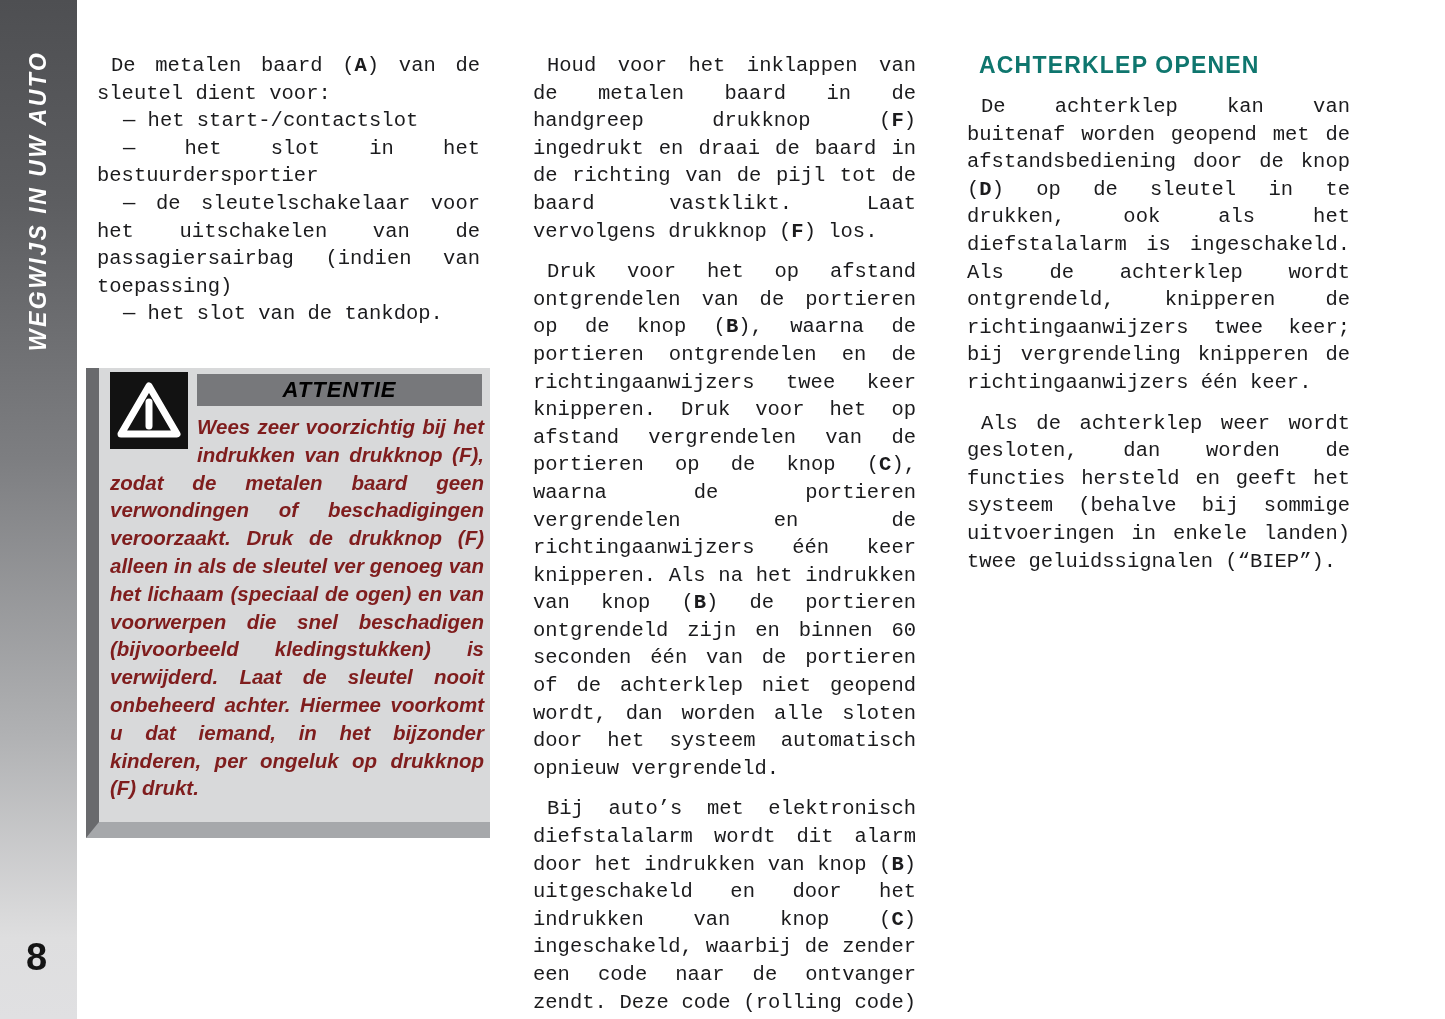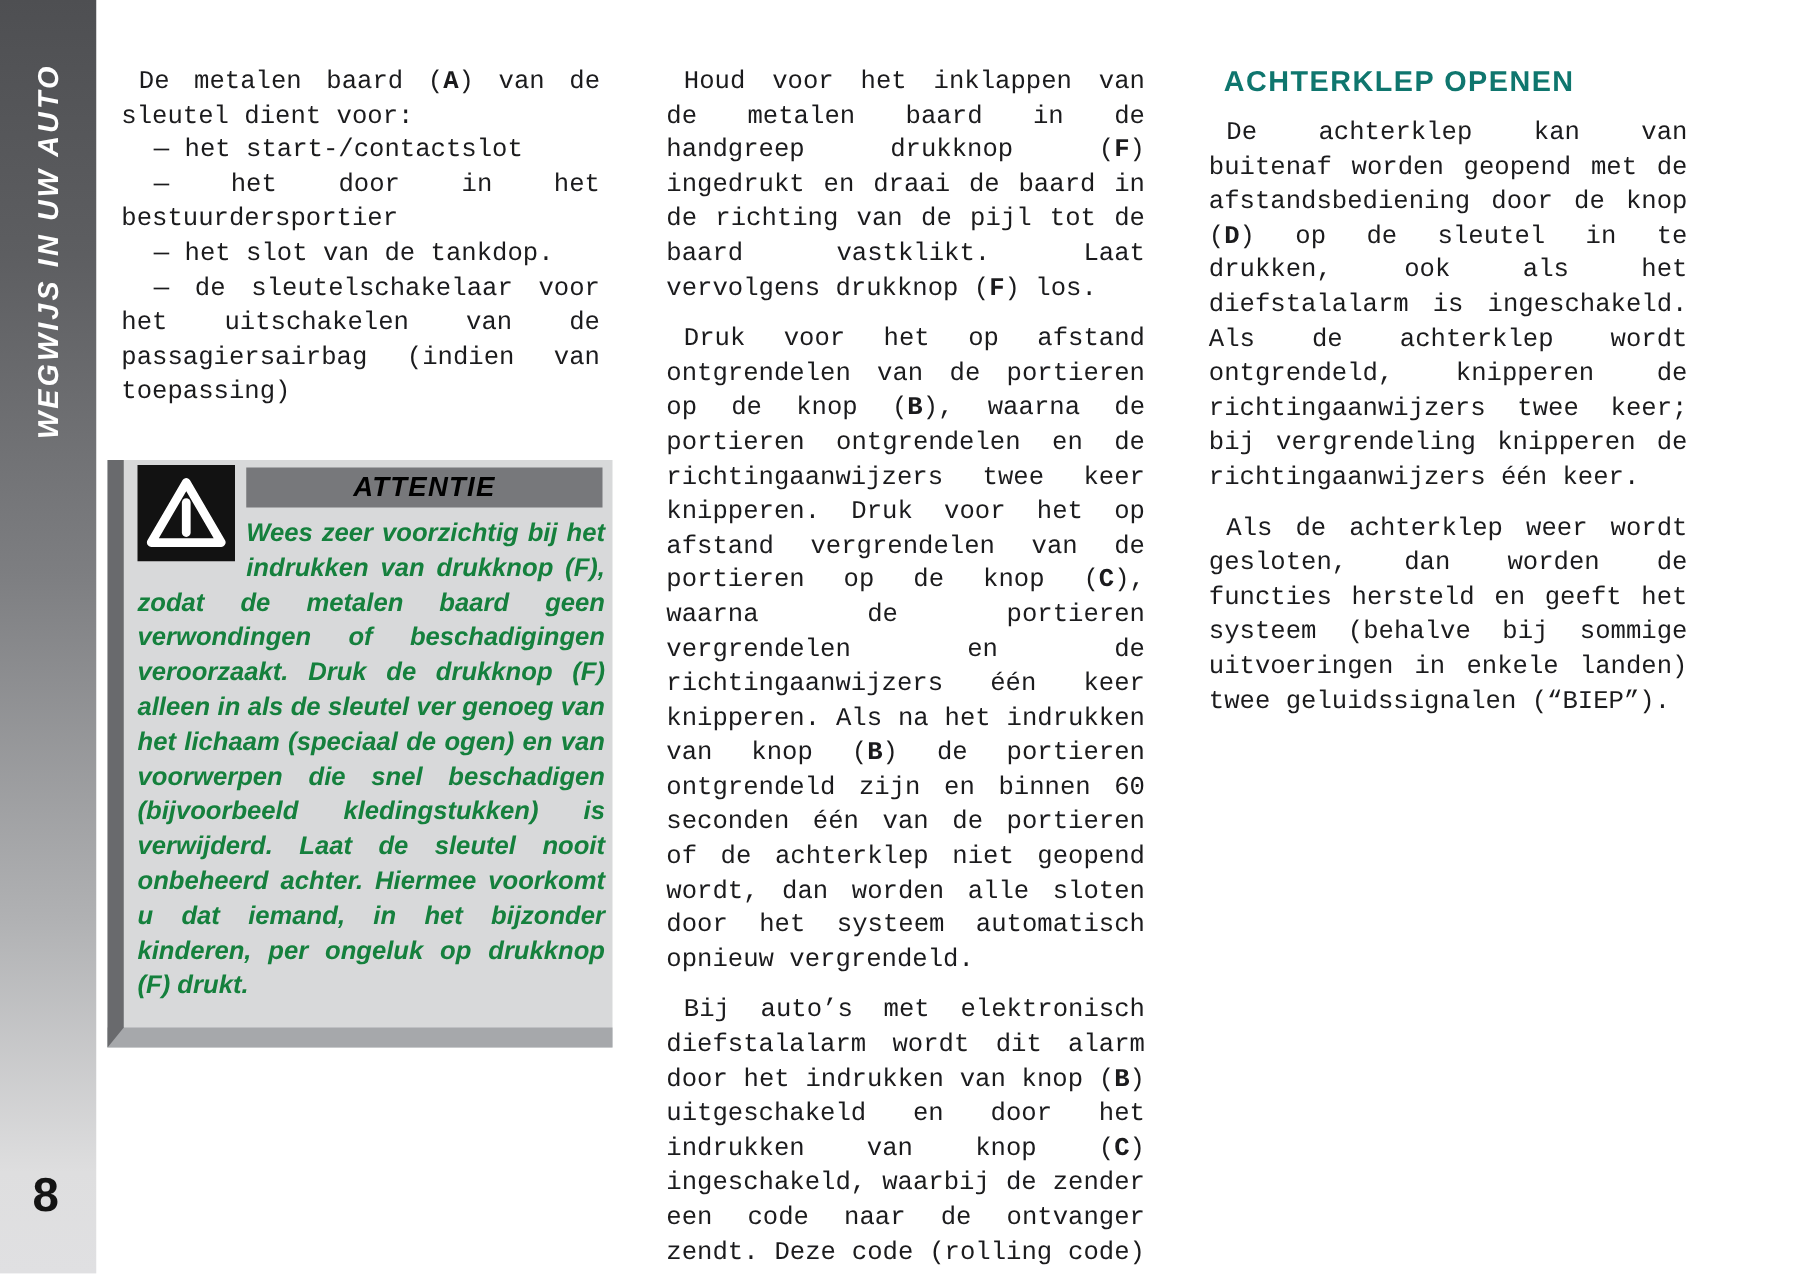--- a/index.html
+++ b/index.html
@@ -57,40 +57,40 @@
     overflow:hidden; height:32px; margin-top:2px; margin-right:2px;
     background:#77787b;
     display:flex; align-items:center; justify-content:center;
   }
   .warning-title {
     color:#000000; font-size:22px; font-weight:bold; font-style:italic;
     letter-spacing:1px;
   }
   .warning-text {
     margin:7px 0 0 0; font-size:20.5px; line-height:27.8px;
-    font-weight:bold; font-style:italic; text-align:justify; color:#15803d;
+    font-weight:bold; font-style:italic; text-align:justify; color:#7f1d1d;
   }
 </style>
 </head>
 <body>
 
 <div class="page">
 
   <div class="sidebar">
     <div class="sidebar-label">WEGWIJS IN UW AUTO</div>
   </div>
 
   <div class="page-number">8</div>
 
   <div class="col col-1">
     <p class="para intro">De metalen baard (<b>A</b>) van de sleutel dient voor:</p>
     <p class="para dash-item">— het start-/contactslot</p>
-    <p class="para dash-item">— het door in het bestuurdersportier</p>
+    <p class="para dash-item">— het slot in het bestuurdersportier</p>
+    <p class="para dash-item">— de sleutelschakelaar voor het uitschakelen van de passagiersairbag (indien van toepassing)</p>
     <p class="para dash-item">— het slot van de tankdop.</p>
-    <p class="para dash-item">— de sleutelschakelaar voor het uitschakelen van de passagiersairbag (indien van toepassing)</p>
   </div>
 
   <div class="warning-box">
     <div class="warning-icon">
       <svg width="66" height="62" viewBox="0 0 66 62" aria-hidden="true">
         <path d="M33 6 L61 54 L5 54 Z" fill="none" stroke="#ffffff" stroke-width="7" stroke-linejoin="round"></path>
         <line x1="33" y1="22" x2="33" y2="46" stroke="#ffffff" stroke-width="7" stroke-linecap="round"></line>
       </svg>
     </div>
     <div class="warning-header">

